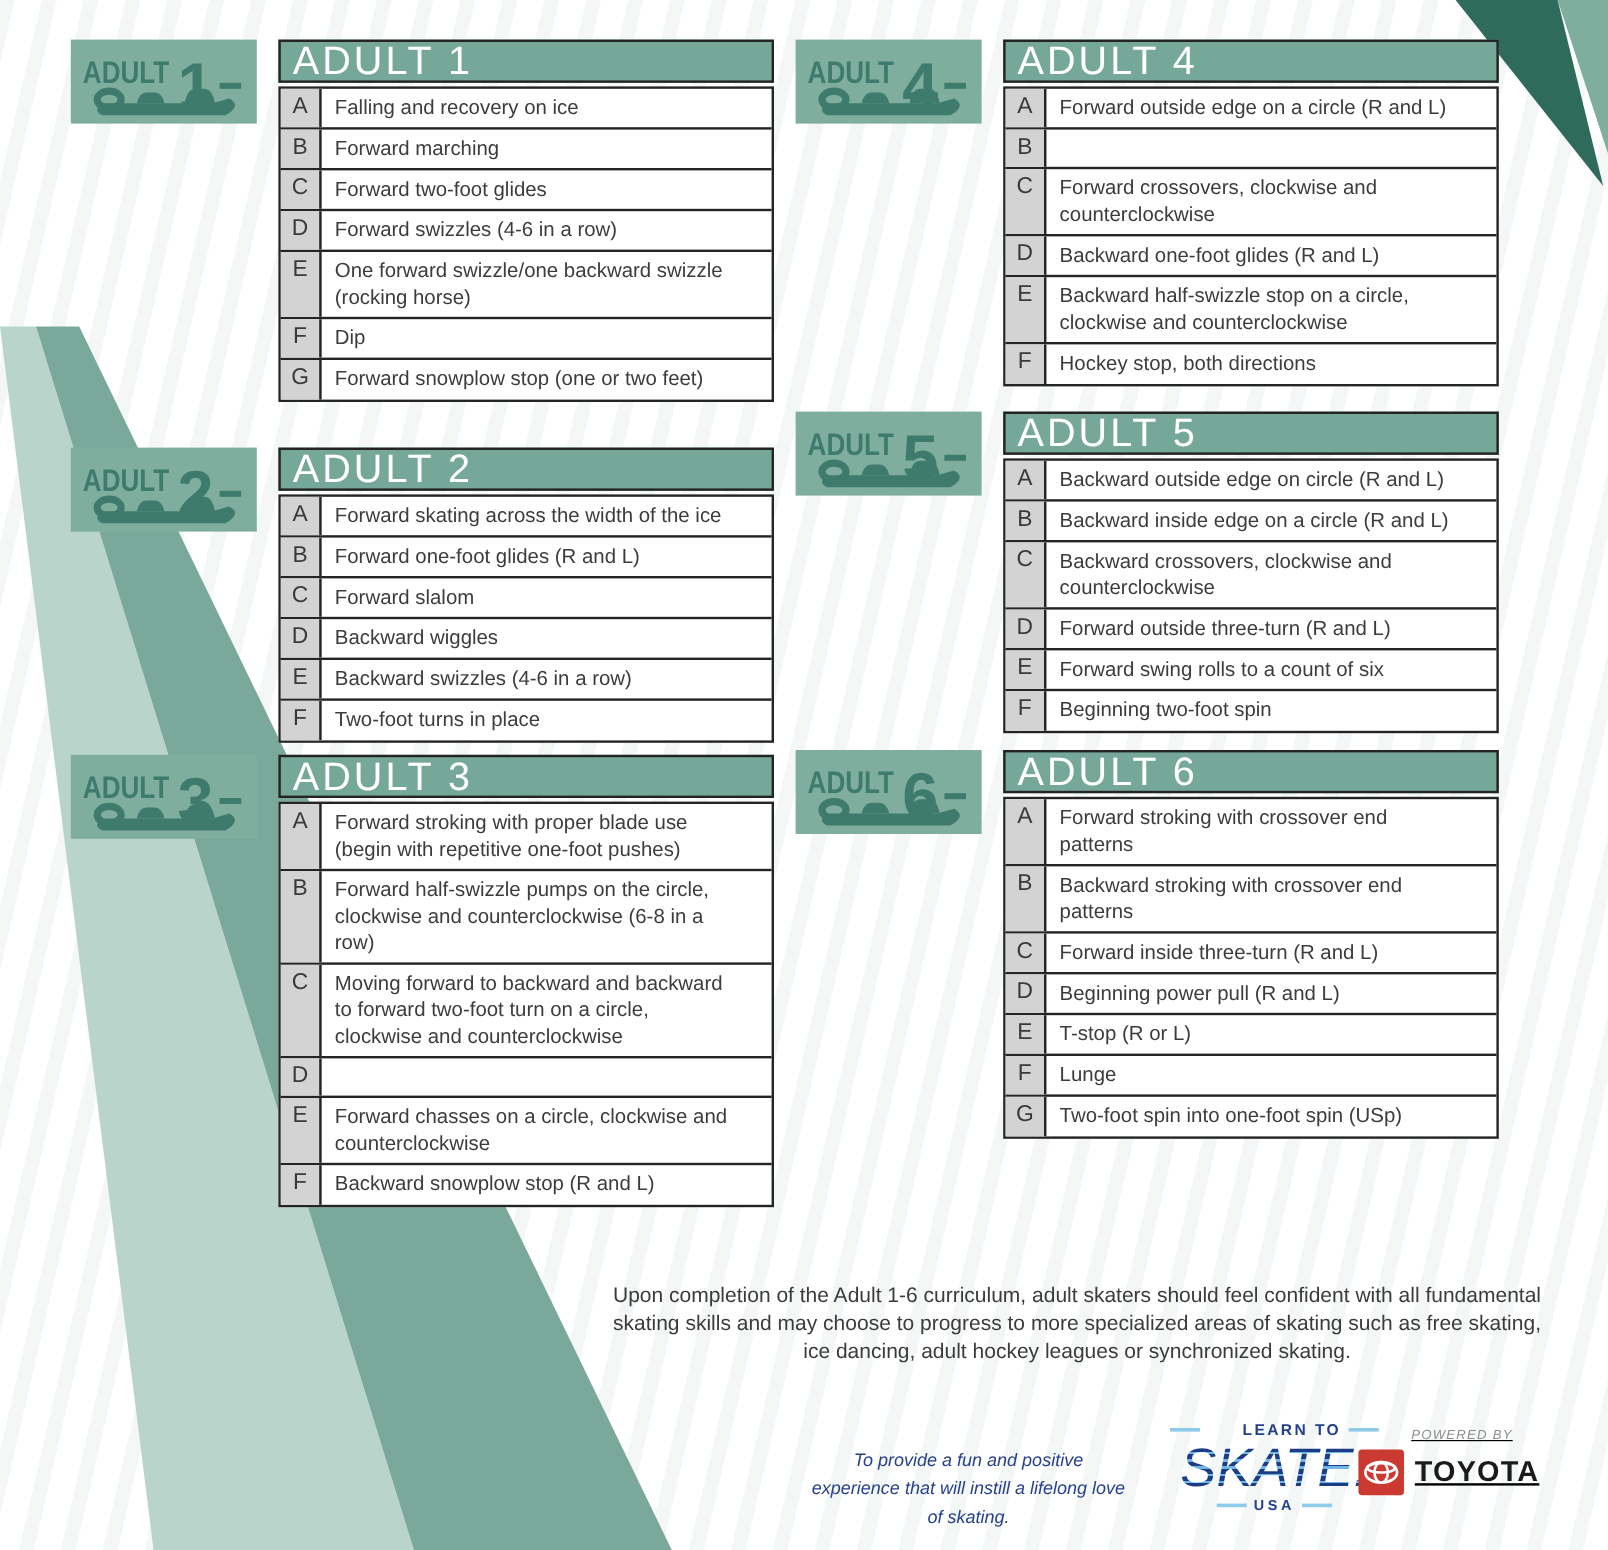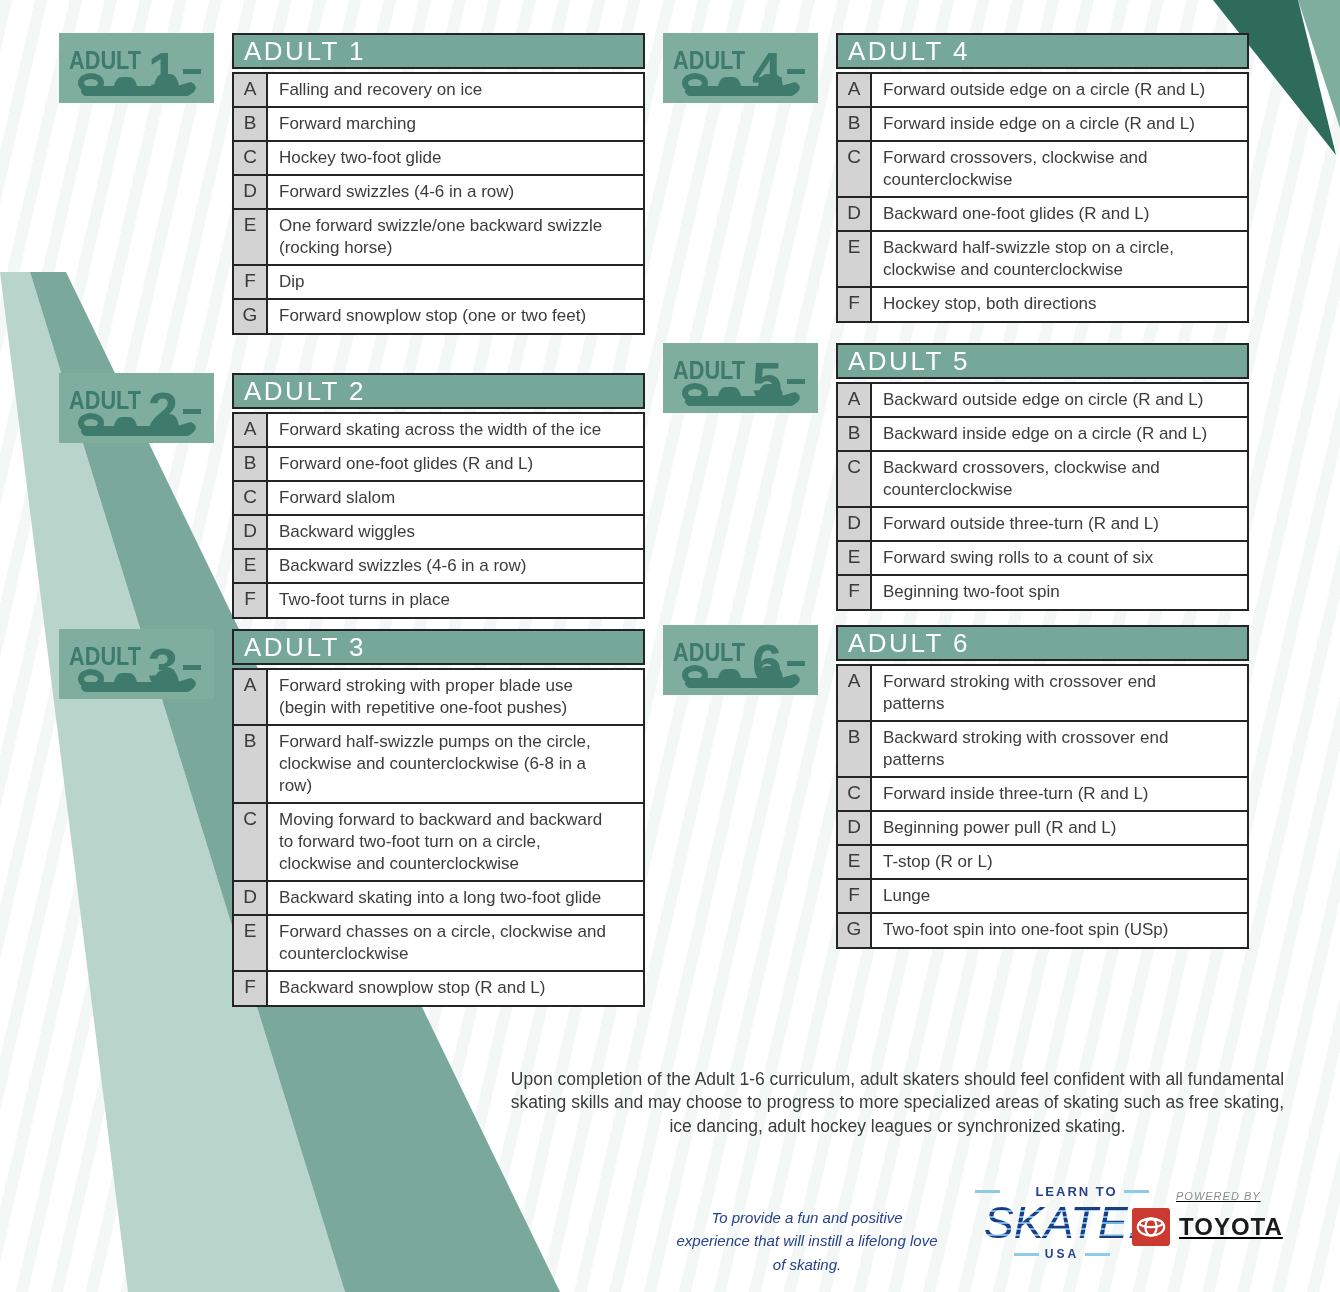--- a/index.html
+++ b/index.html
@@ -28,21 +28,21 @@
   .badge-svg{width:155px;height:70px;display:block;}
   .badge-svg text{fill:#3e7b6d;font-weight:bold;font-family:"Liberation Sans",sans-serif;}
   .badge-word{font-size:26px;}
   .badge-num{font-size:54px;}
   .badge-svg path,.badge-svg rect{fill:#3e7b6d;}
 
   .skill-table{width:413px;flex:none;}
   .t-header{
     box-sizing:border-box;height:36px;display:flex;align-items:center;
     padding-left:10px;background:#76a899;border:2px solid #242424;margin-bottom:3px;
-    color:#ffffff;font-size:26px;letter-spacing:2.5px;font-weight:normal;
+    color:#ffffff;font-size:33px;letter-spacing:2.5px;font-weight:normal;
   }
   .t-body{border:2px solid #242424;background:#ffffff;}
   .t-row{display:flex;align-items:stretch;min-height:33px;box-sizing:border-box;}
   .t-row:not(:last-child){border-bottom:2px solid #242424;}
   .t-letter{
     width:34px;flex:none;background:#d3d3d3;border-right:2px solid #242424;
     display:flex;justify-content:center;align-items:flex-start;
     padding-top:4px;font-size:19px;color:#3a3a3a;box-sizing:border-box;
   }
   .t-desc{
@@ -109,21 +109,21 @@
         <div class="t-row">
             <div class="t-letter">A</div>
             <div class="t-desc">Falling and recovery on ice</div>
           </div>
         <div class="t-row">
             <div class="t-letter">B</div>
             <div class="t-desc">Forward marching</div>
           </div>
         <div class="t-row">
             <div class="t-letter">C</div>
-            <div class="t-desc">Hockey two-foot glide</div>
+            <div class="t-desc">Forward two-foot glides</div>
           </div>
         <div class="t-row">
             <div class="t-letter">D</div>
             <div class="t-desc">Forward swizzles (4-6 in a row)</div>
           </div>
         <div class="t-row">
             <div class="t-letter">E</div>
             <div class="t-desc">One forward swizzle/one backward swizzle (rocking horse)</div>
           </div>
         <div class="t-row">
@@ -203,21 +203,20 @@
         <div class="t-row">
             <div class="t-letter">B</div>
             <div class="t-desc">Forward half-swizzle pumps on the circle, clockwise and counterclockwise (6-8 in a row)</div>
           </div>
         <div class="t-row">
             <div class="t-letter">C</div>
             <div class="t-desc">Moving forward to backward and backward to forward two-foot turn on a circle, clockwise and counterclockwise</div>
           </div>
         <div class="t-row">
             <div class="t-letter">D</div>
-            <div class="t-desc">Backward skating into a long two-foot glide</div>
           </div>
         <div class="t-row">
             <div class="t-letter">E</div>
             <div class="t-desc">Forward chasses on a circle, clockwise and counterclockwise</div>
           </div>
         <div class="t-row">
             <div class="t-letter">F</div>
             <div class="t-desc">Backward snowplow stop (R and L)</div>
           </div>
       </div>
@@ -238,21 +237,20 @@
     </div>
     <div class="skill-table">
       <div class="t-header">ADULT 4</div>
       <div class="t-body">
         <div class="t-row">
             <div class="t-letter">A</div>
             <div class="t-desc">Forward outside edge on a circle (R and L)</div>
           </div>
         <div class="t-row">
             <div class="t-letter">B</div>
-            <div class="t-desc">Forward inside edge on a circle (R and L)</div>
           </div>
         <div class="t-row">
             <div class="t-letter">C</div>
             <div class="t-desc">Forward crossovers, clockwise and counterclockwise</div>
           </div>
         <div class="t-row">
             <div class="t-letter">D</div>
             <div class="t-desc">Backward one-foot glides (R and L)</div>
           </div>
         <div class="t-row">

